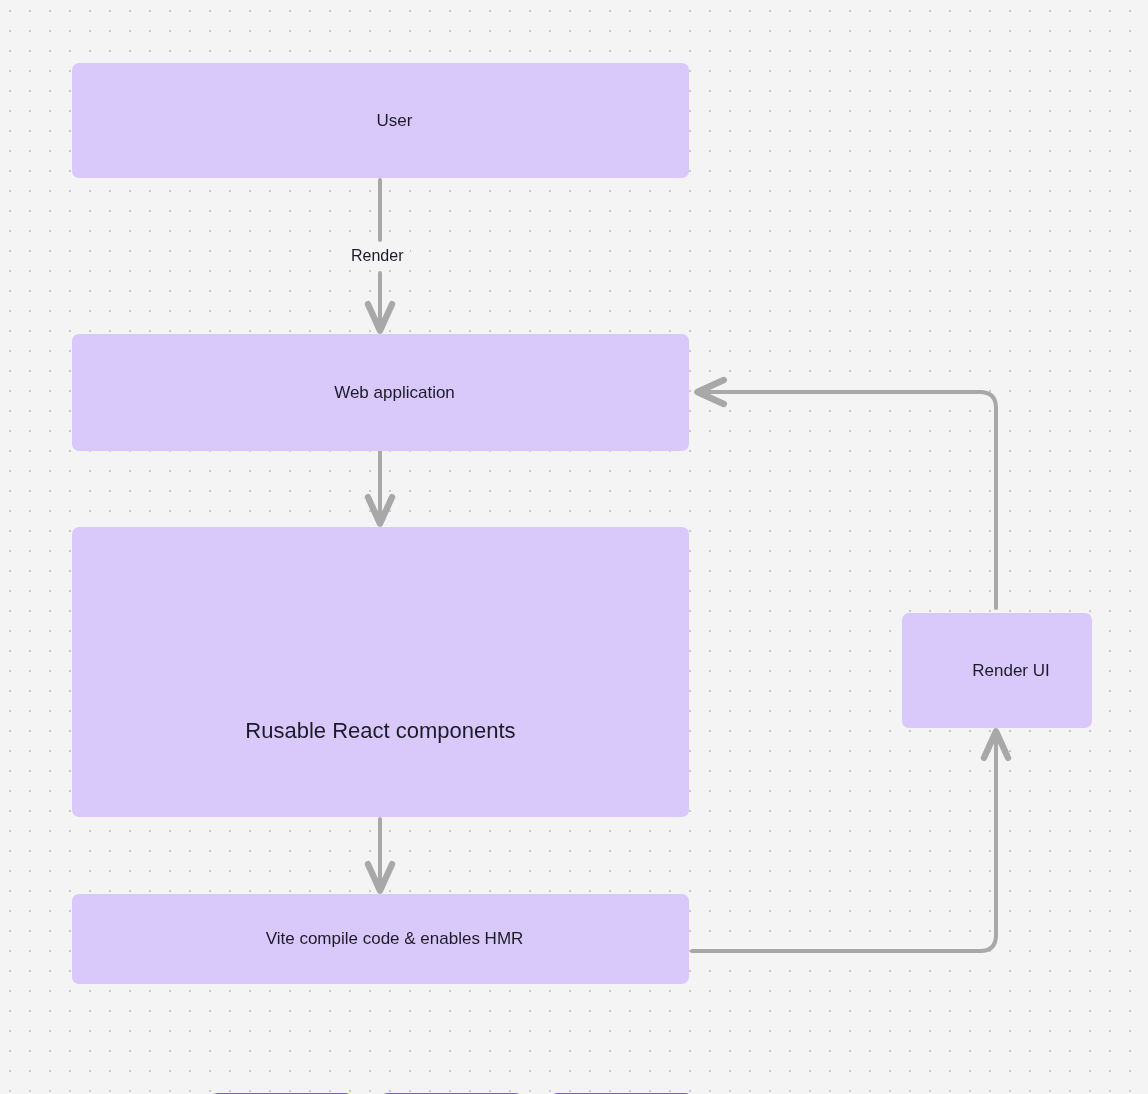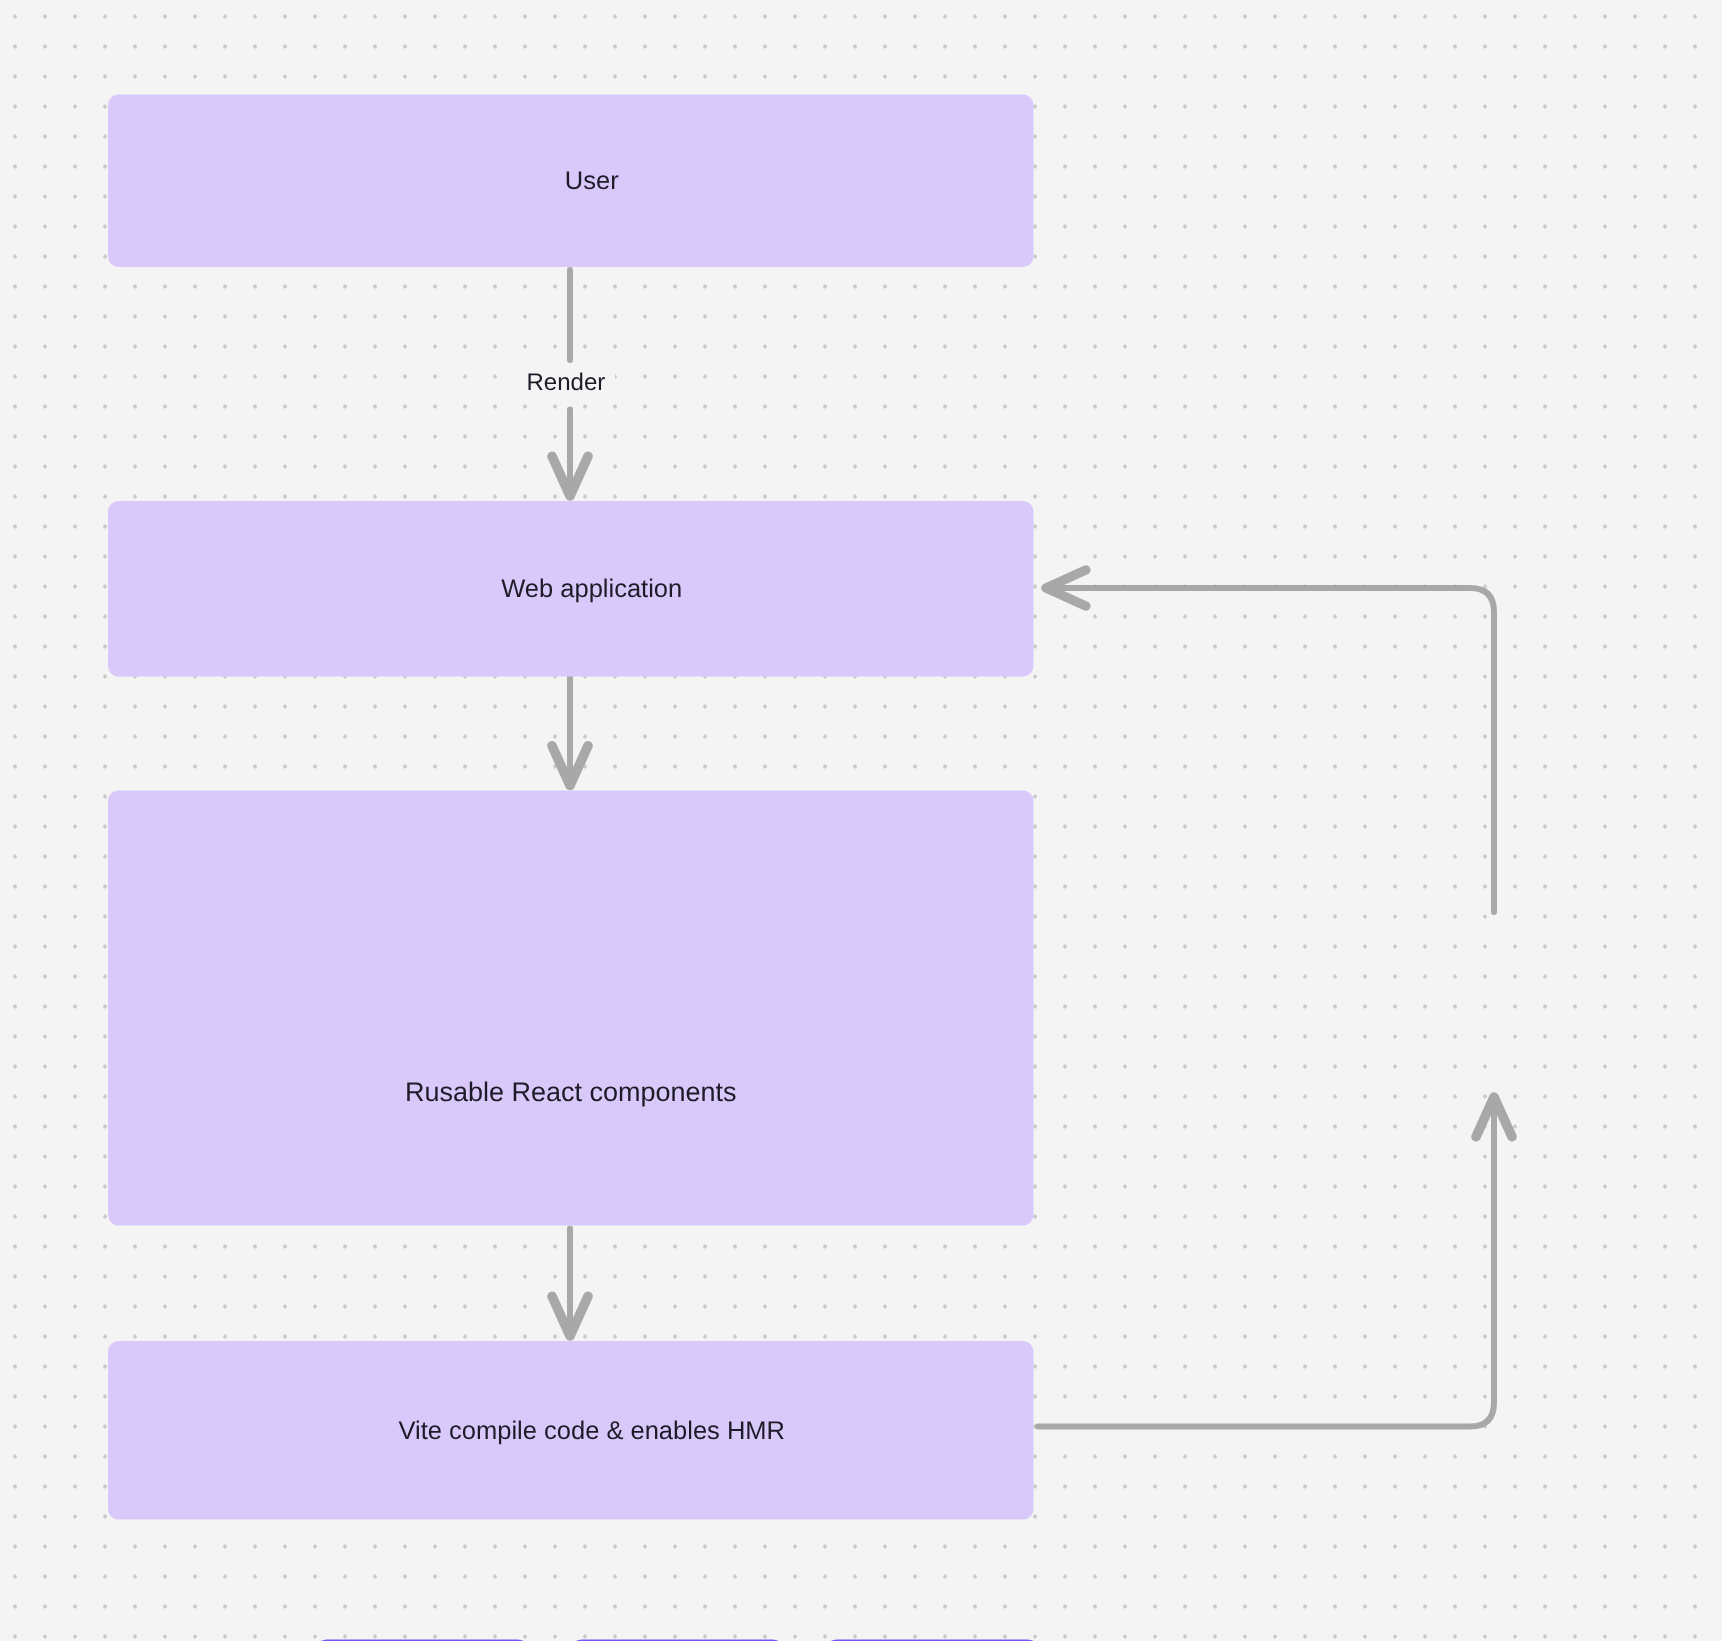--- a/index.html
+++ b/index.html
@@ -51,34 +51,34 @@
     background: #7c55f2;
     border-radius: 9px;
     color: #ffffff;
     font-size: 17px;
     line-height: 1.7;
   }
   
   #node-user        { left: 72px;  top: 63px;  width: 617px; height: 115px; }
   #node-webapp      { left: 72px;  top: 334px; width: 617px; height: 117px; }
   #node-components  { left: 72px;  top: 527px; width: 617px; height: 290px; }
-  #node-vite        { left: 72px;  top: 894px; width: 617px; height: 119px; }
+  #node-vite        { left: 72px;  top: 894px; width: 617px; height: 90px; }
   #node-render      { left: 902px; top: 613px; width: 190px; height: 115px; }
 
   #node-html        { left: 137px; top: 566px; width: 145px; height: 105px; }
   #node-css         { left: 307px; top: 566px; width: 145px; height: 105px; }
   #node-js          { left: 477px; top: 566px; width: 145px; height: 105px; }
 
   .group-caption {
     position: absolute;
     left: 0;
     width: 617px;
     top: 190px;
     text-align: center;
-    font-size: 18px;
+    font-size: 22px;
     color: #1d1b28;
   }
   .edge-label {
     position: absolute;
     font-size: 16px;
     color: #1d1b28;
     background: #f4f4f4;
     padding: 1px 7px;
     white-space: nowrap;
   }
@@ -132,14 +132,17 @@
 
     <div class="node node-violet" id="node-js">
       
     </div>
   </div>
 
   <div class="node node-lavender" id="node-vite">
     <span>Vite compile code &amp; enables HMR</span>
   </div>
 
+  <div class="node node-lavender" id="node-render">
+    <span>Render UI</span>
+  </div>
 
 </div>
 
 </body></html>

